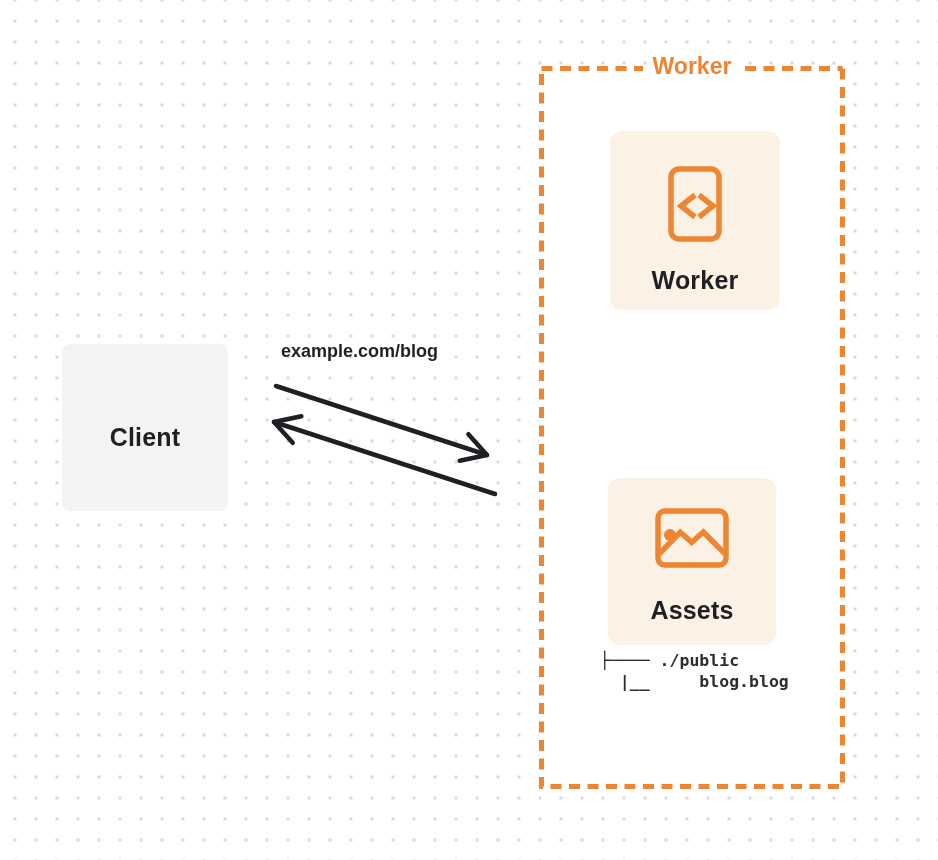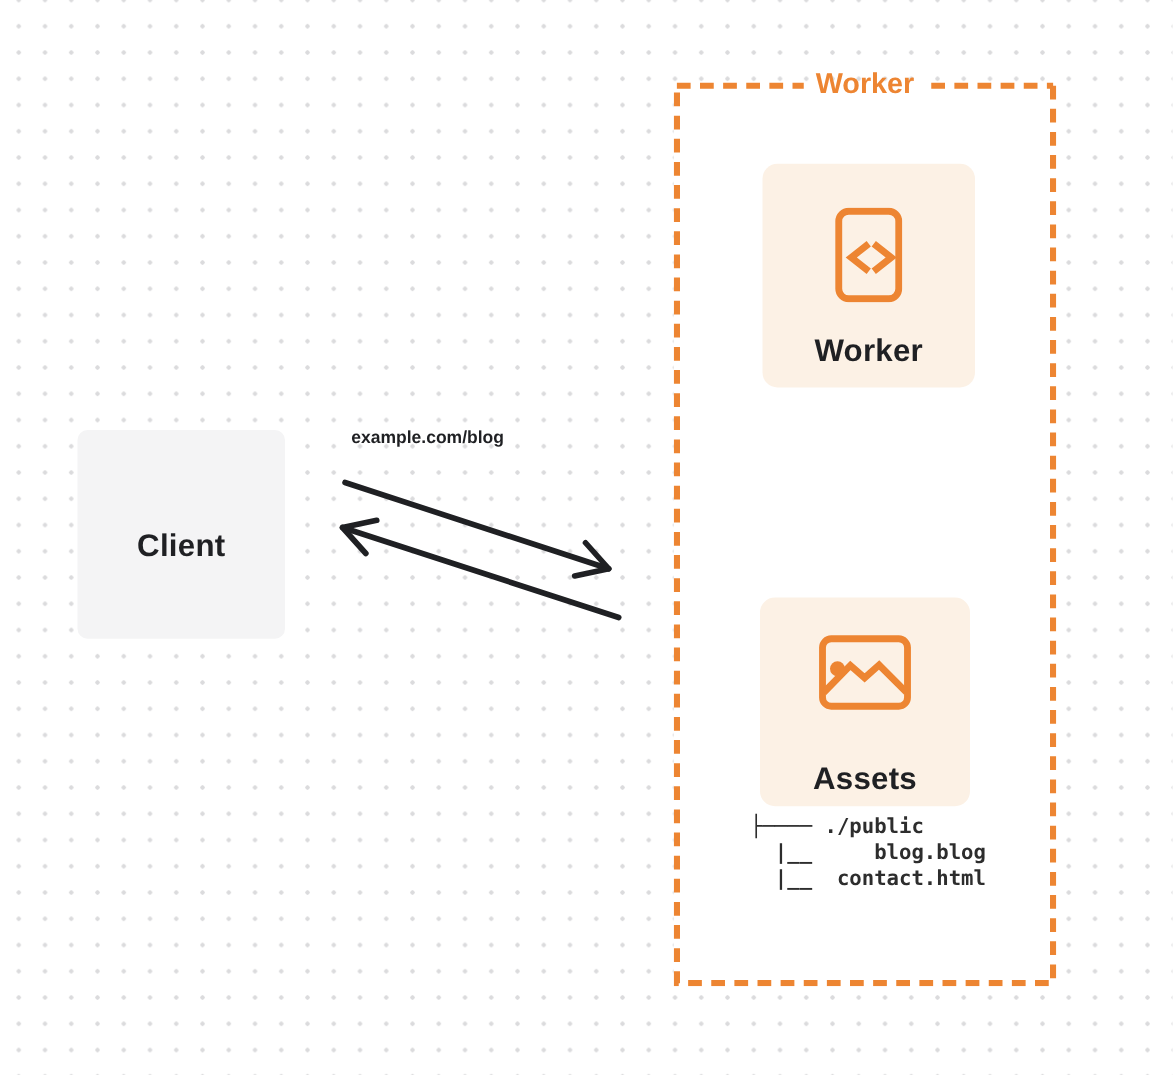--- a/index.html
+++ b/index.html
@@ -33,21 +33,21 @@
     border-radius:8px;
     display:flex;align-items:center;justify-content:center;
   }
   .node-label{
     font-size:25px;font-weight:bold;color:var(--ink,#1f2023);
     letter-spacing:.2px;
     margin-top:20px;
   }
   .request-label{
     position:absolute;left:281px;top:341px;
-    font-size:14px;font-weight:bold;color:var(--ink,#1f2023);
+    font-size:18px;font-weight:bold;color:var(--ink,#1f2023);
     white-space:nowrap;
   }
   .project-box{
     position:absolute;left:539px;top:66px;width:306px;height:723px;
     background:#ffffff;
   }
   .project-border{
     position:absolute;left:0;top:0;width:306px;height:723px;
   }
   .project-border path{
@@ -68,21 +68,21 @@
     background:var(--card-bg,#fcf1e5);
     border-radius:12px;
     display:flex;flex-direction:column;align-items:center;
   }
   .card-worker{left:71px;top:65px;width:170px;height:168px;padding-top:24px;box-sizing:content-box;height:144px;}
   .card-worker{height:168px;padding-top:11px;}
   .card-worker .icon-wrap{margin-top:24px;}
   .card-worker .node-label{margin-top:20px;}
   .card-assets{left:69px;top:412px;width:168px;height:167px;}
   .card-assets .icon-wrap{margin-top:30px;}
-  .card-assets .node-label{margin-top:36px;}
+  .card-assets .node-label{margin-top:24px;}
   .icon-stroke{stroke:var(--accent-orange,#ed8532);fill:none;}
   .icon-fill{fill:var(--accent-orange,#ed8532);}
   .file-tree{
     position:absolute;left:45px;top:584px;margin:0;
     font-family:"DejaVu Sans Mono", monospace;
     font-size:16.5px;font-weight:bold;
     line-height:21px;
     color:var(--tree-ink,#2d2d2d);
   }
   .file-tree div{white-space:pre;margin-left:16px;}
@@ -132,16 +132,16 @@
       <span class="icon-wrap">
         <svg width="74" height="60" viewBox="0 0 74 60">
           <rect class="icon-stroke" x="3" y="3" width="68" height="54" rx="7" stroke-width="5.5"></rect>
           <circle class="icon-fill" cx="15" cy="27" r="6"></circle>
           <polyline class="icon-stroke" points="4,46 25.3,24.3 36.7,34.3 48.3,24 70,45.7" stroke-width="5.5" stroke-linejoin="miter"></polyline>
         </svg>
       </span>
       <span class="node-label">Assets</span>
     </div>
 
-    <pre class="file-tree"><div>├──── ./public</div><div>  |__     blog.blog</div><div>  |__  contact.html</div></pre>
+    <pre class="file-tree"><div>├──── ./public</div><div>  |__     blog.blog</div></pre>
   </div>
 
 </div>
 
 </body></html>

